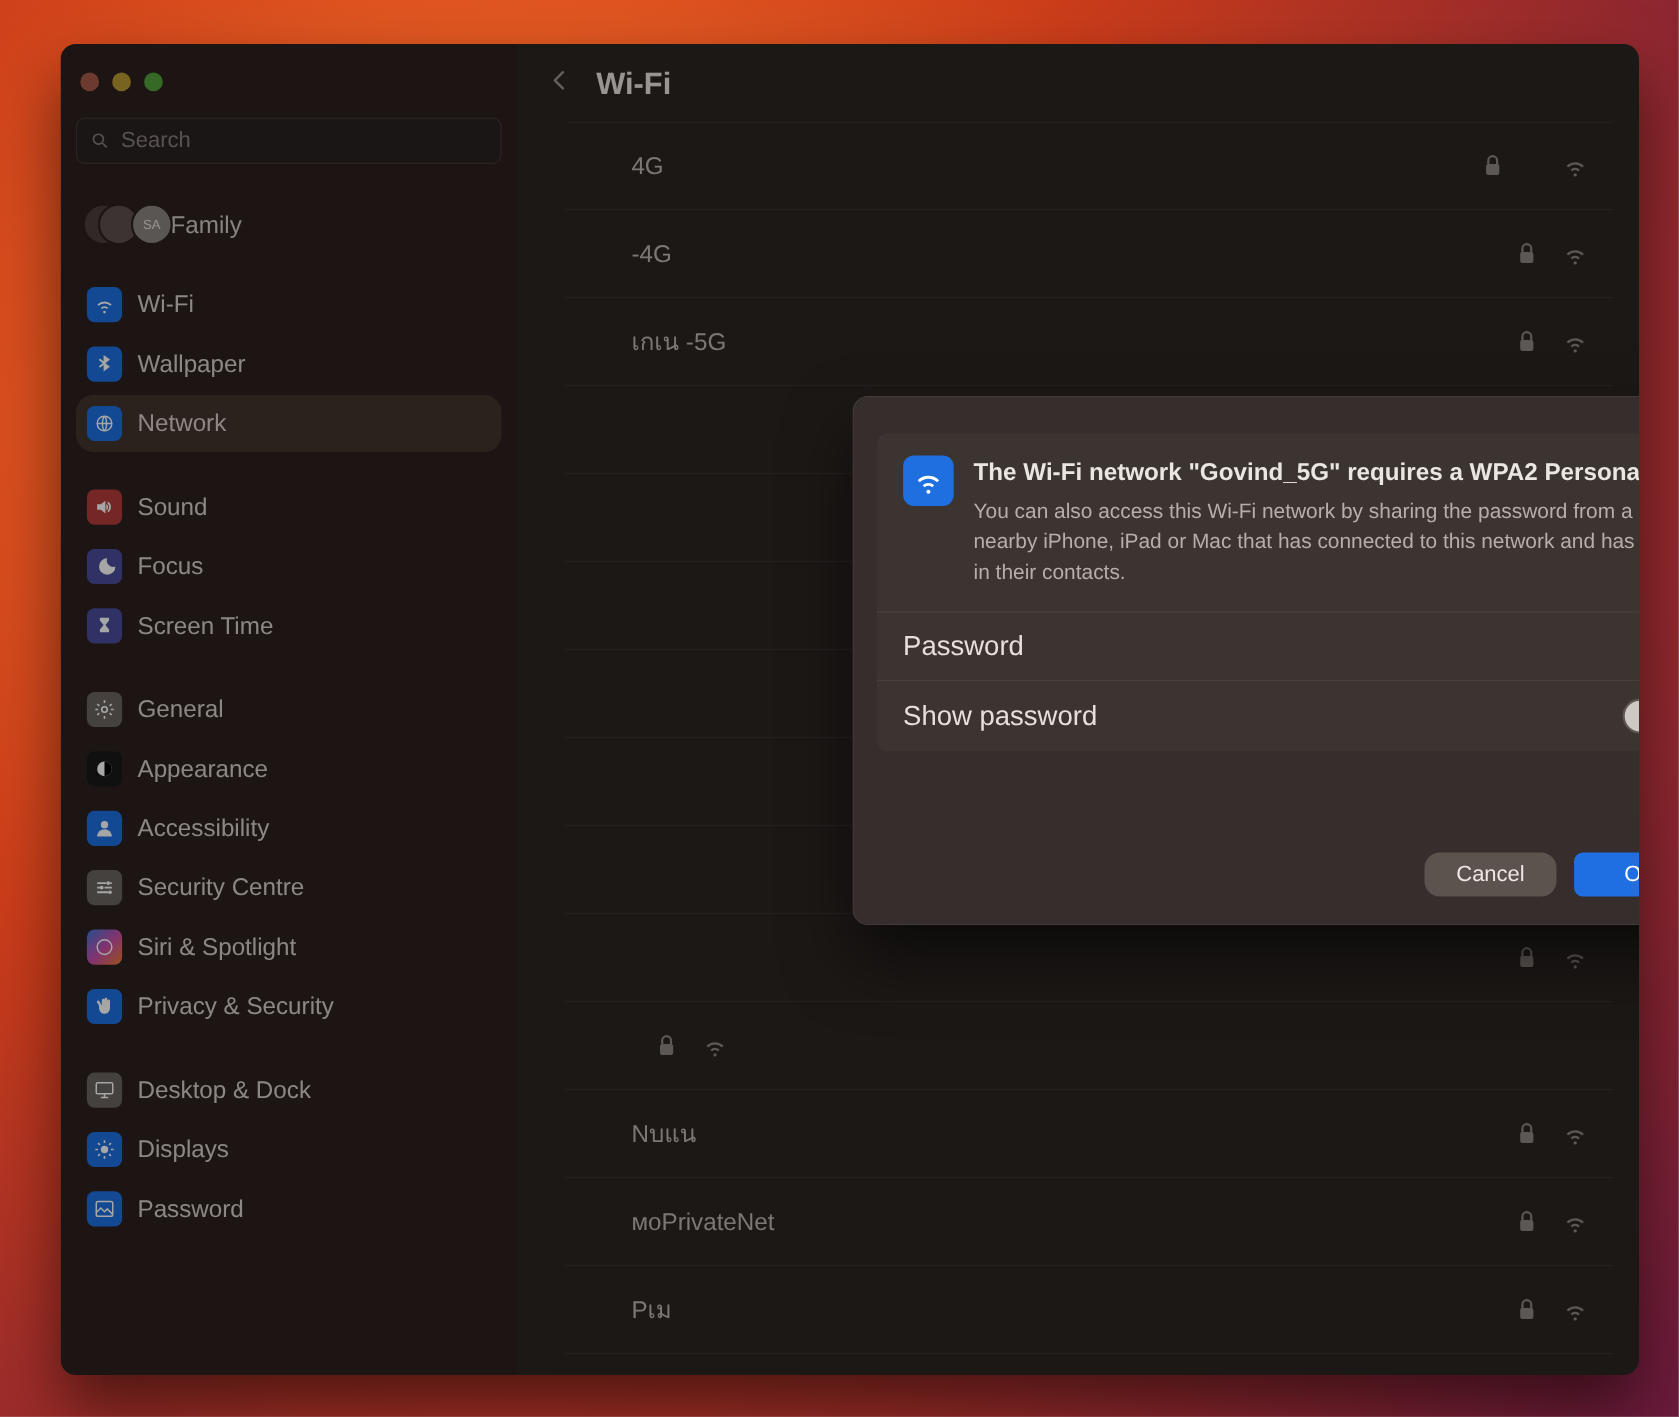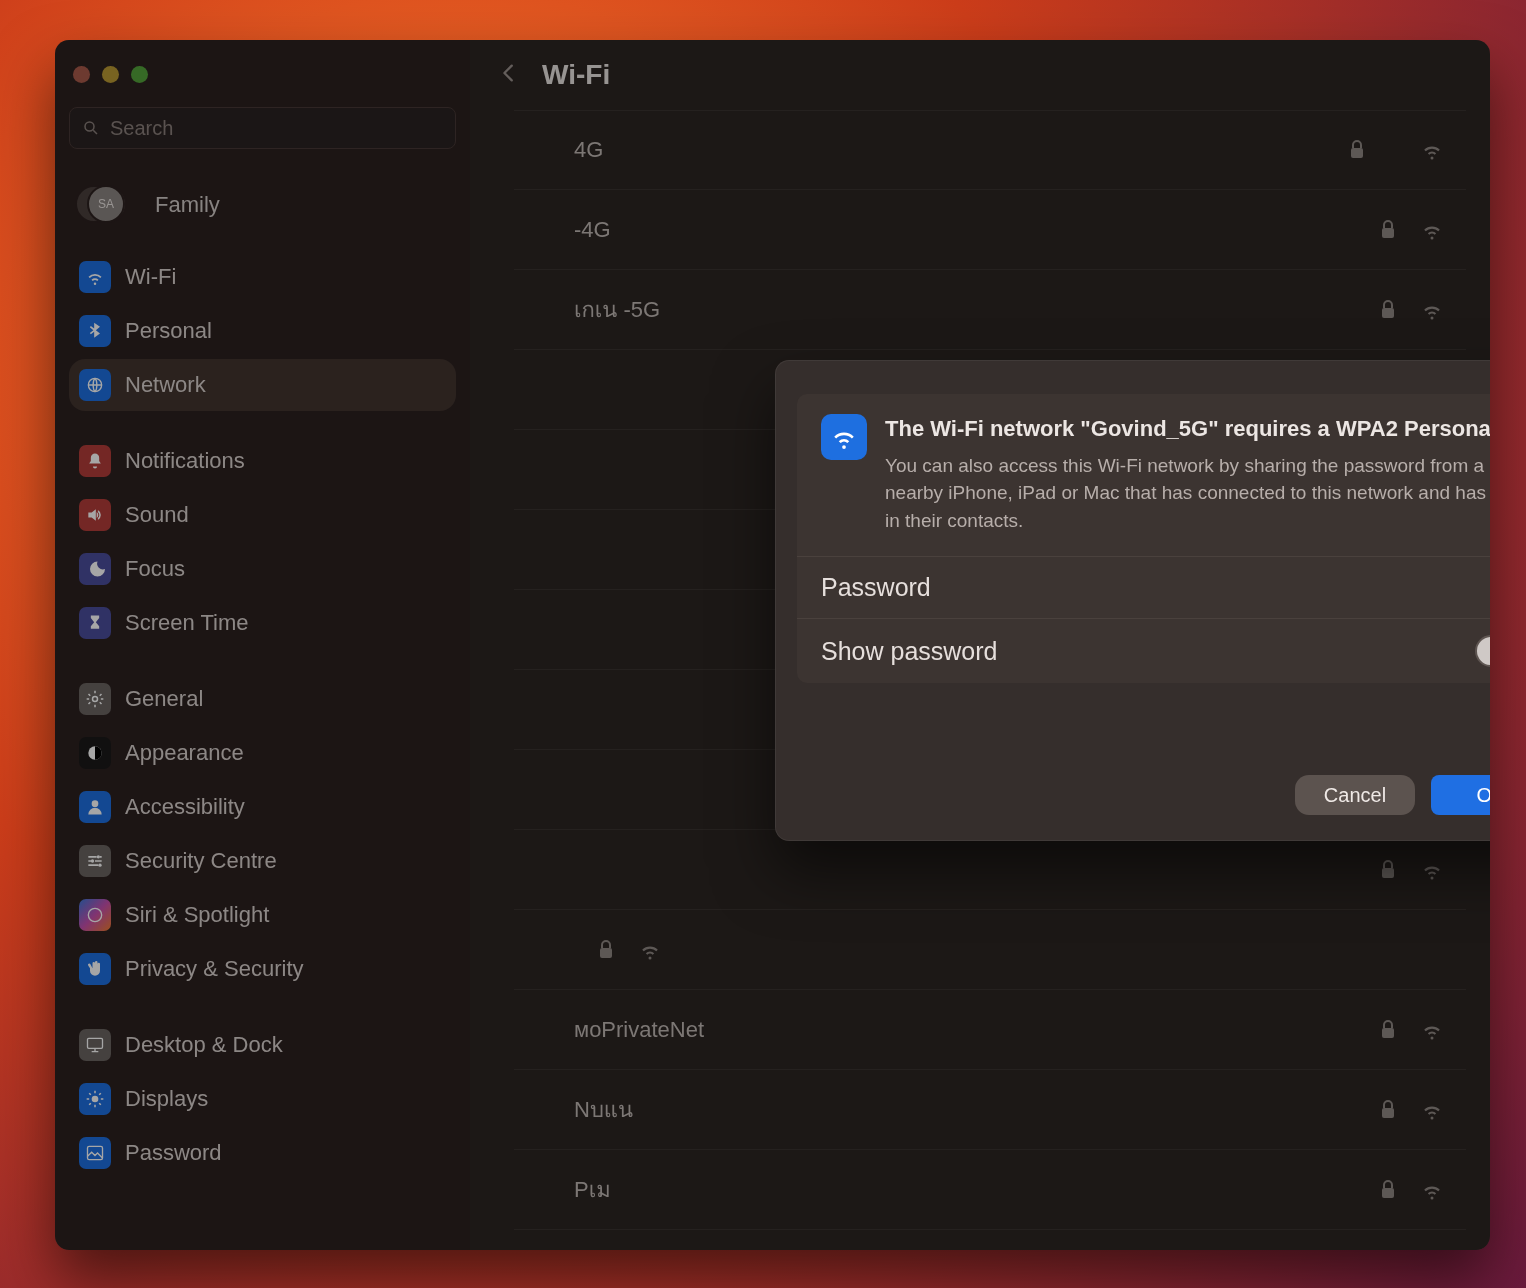--- a/index.html
+++ b/index.html
@@ -87,21 +87,21 @@
   .avatar-stack .av {
     position: absolute;
     width: 38px; height: 38px; border-radius: 50%;
     background: #5a4f4d;
     border: 2px solid #2c2120;
     top: 0;
   }
   .avatar-stack .a1 { left: 0;  background: #4a3f3d; }
   .avatar-stack .a2 { left: 14px; background: #5c504e; }
   .avatar-stack .a3 {
-    left: 12px;
+    left: 44px;
     background: #8b8481;
     font-size: 12px;
     color: #e8e3e0;
     display: flex; align-items: center; justify-content: center;
   }
 
   .side-section { display: flex; flex-direction: column; gap: 2px; margin-bottom: 24px; }
 
   .side-item {
     display: flex;
@@ -406,40 +406,32 @@
               </svg>
             </span>
             <span>Wi-Fi</span>
           </div>
           <div class="side-item">
             <span class="side-icon ic-blue">
               <svg viewBox="0 0 24 24">
                 <use href="#ic-bluetooth"></use>
               </svg>
             </span>
-            <span>Personal</span>
+            <span>Wallpaper</span>
           </div>
           <div class="side-item selected">
             <span class="side-icon ic-blue">
               <svg viewBox="0 0 24 24">
                 <use href="#ic-globe"></use>
               </svg>
             </span>
             <span>Network</span>
           </div>
         </div>
         <div class="side-section">
-          <div class="side-item">
-            <span class="side-icon ic-red">
-              <svg viewBox="0 0 24 24">
-                <use href="#ic-bell"></use>
-              </svg>
-            </span>
-            <span>Notifications</span>
-          </div>
           <div class="side-item">
             <span class="side-icon ic-redsnd">
               <svg viewBox="0 0 24 24">
                 <use href="#ic-speaker"></use>
               </svg>
             </span>
             <span>Sound</span>
           </div>
           <div class="side-item">
             <span class="side-icon ic-indigo">
@@ -687,34 +679,34 @@
               <use href="#ic-lock"></use>
             </svg>
           </span>
           <span class="net-wifi">
             <svg viewBox="0 0 24 24">
               <use href="#ic-wifi-small"></use>
             </svg>
           </span>
         </div>
         <div class="net-row">
+          <span class="net-name">Nบแน</span>
+          <span class="net-lock">
+            <svg viewBox="0 0 24 24">
+              <use href="#ic-lock"></use>
+            </svg>
+          </span>
+          <span class="net-wifi">
+            <svg viewBox="0 0 24 24">
+              <use href="#ic-wifi-small"></use>
+            </svg>
+          </span>
+        </div>
+        <div class="net-row">
           <span class="net-name">мoPrivateNet</span>
-          <span class="net-lock">
-            <svg viewBox="0 0 24 24">
-              <use href="#ic-lock"></use>
-            </svg>
-          </span>
-          <span class="net-wifi">
-            <svg viewBox="0 0 24 24">
-              <use href="#ic-wifi-small"></use>
-            </svg>
-          </span>
-        </div>
-        <div class="net-row">
-          <span class="net-name">Nบแน</span>
           <span class="net-lock">
             <svg viewBox="0 0 24 24">
               <use href="#ic-lock"></use>
             </svg>
           </span>
           <span class="net-wifi">
             <svg viewBox="0 0 24 24">
               <use href="#ic-wifi-small"></use>
             </svg>
           </span>

